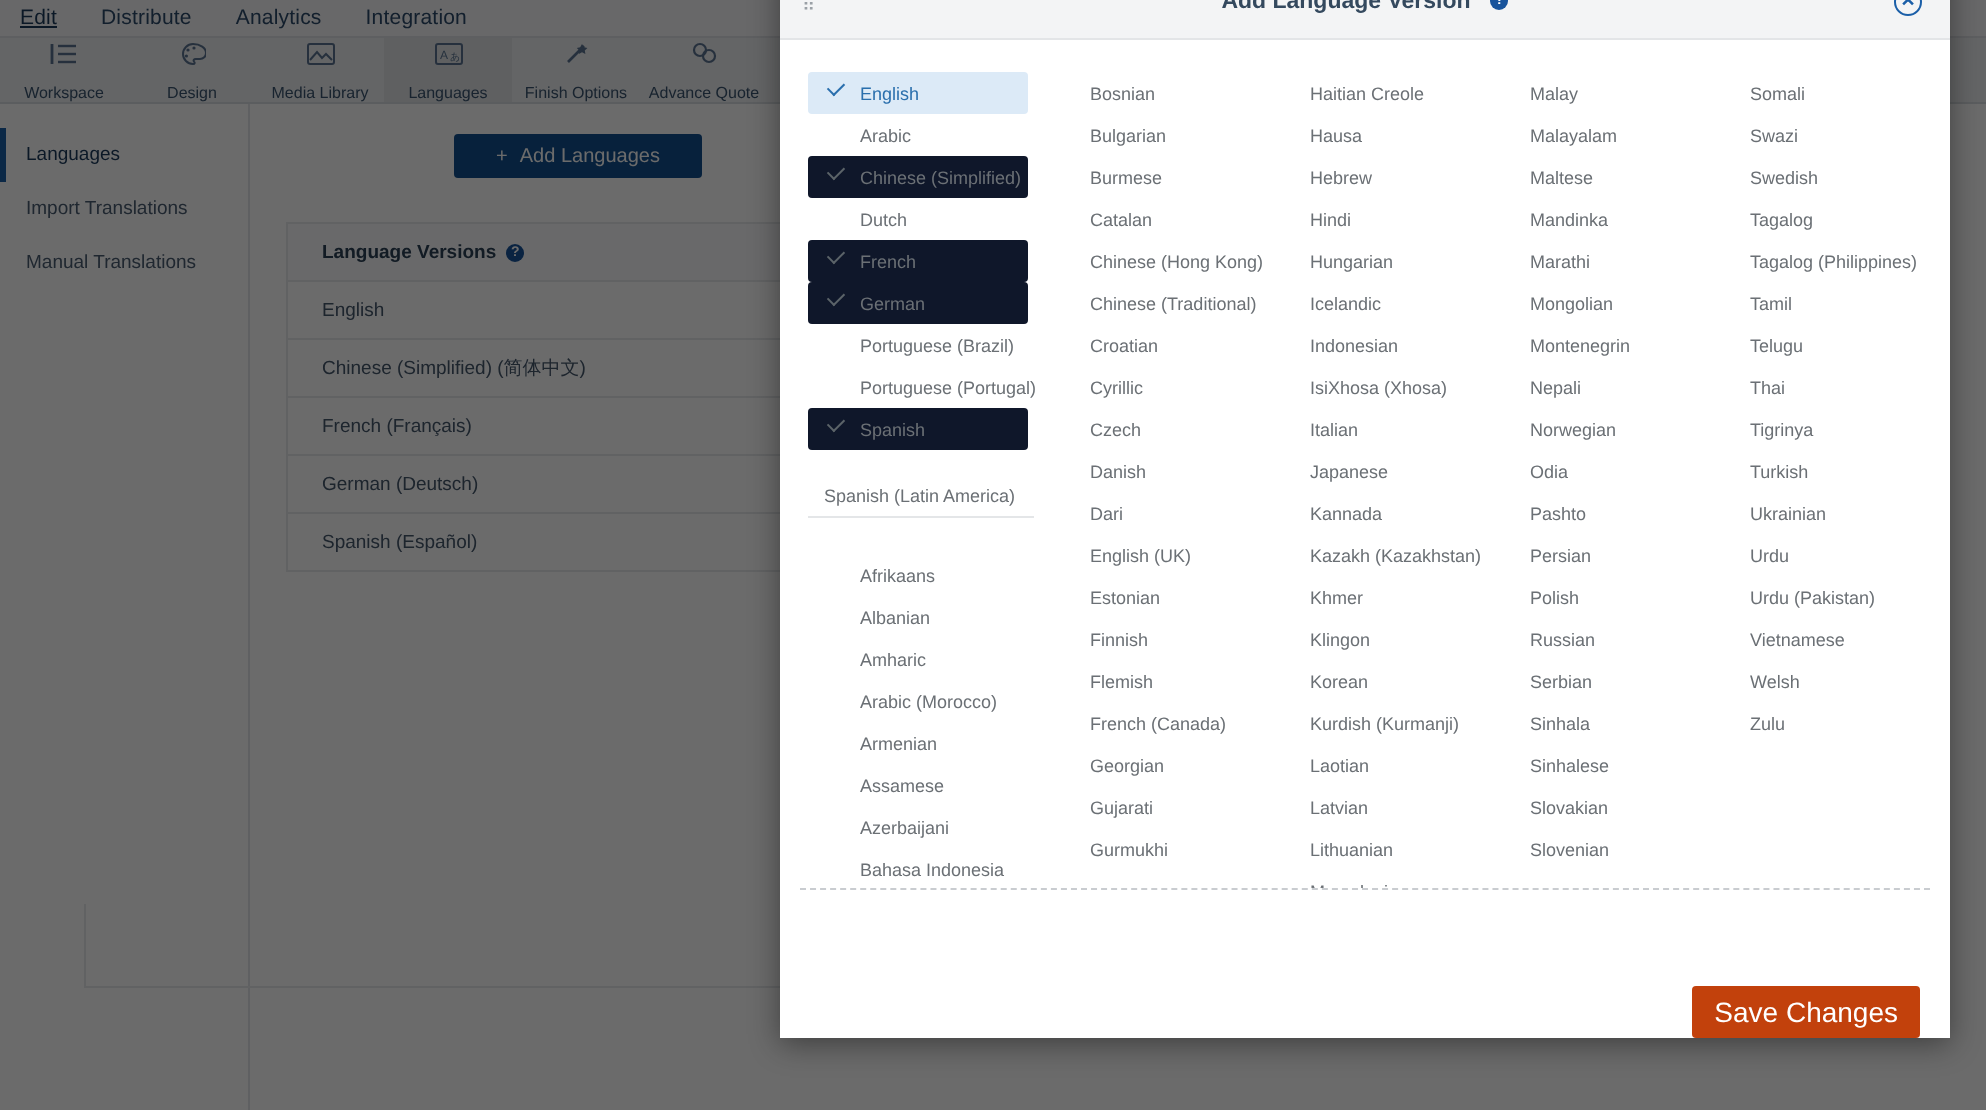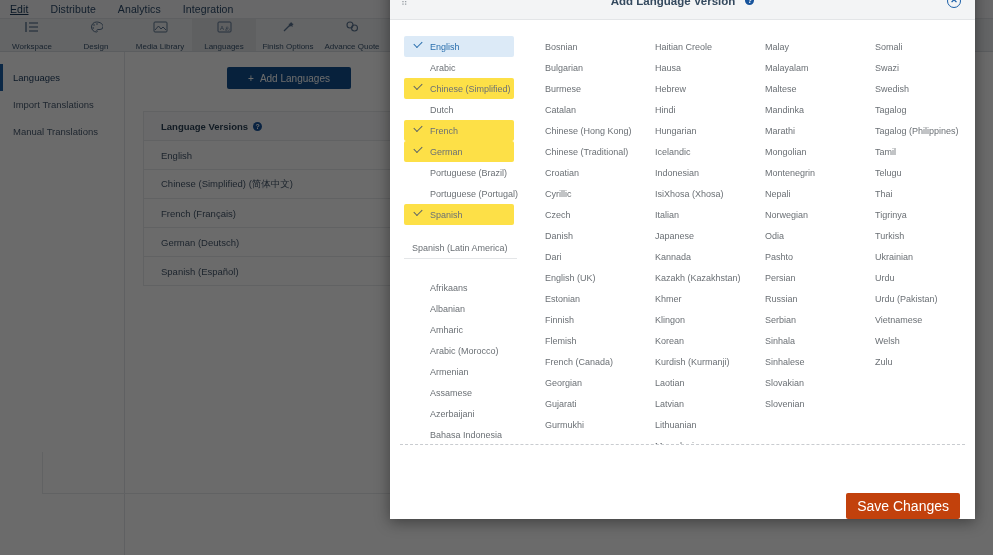--- a/index.html
+++ b/index.html
@@ -195,21 +195,21 @@
     position: relative;
     border-radius: 2px;
   }
   .lang-col.first .lang-item { padding-left: 26px; }
   .lang-item.sel-primary {
     background: #dceaf7;
     color: #2a6fad;
     width: 110px;
   }
   .lang-item.sel {
-    background: #fde047;
+    background: #0f172a;
     width: 110px;
   }
   .tick {
     position: absolute; left: 10px; top: 5px;
     width: 8px; height: 5px;
     border-left: 1.4px solid #5b6368;
     border-bottom: 1.4px solid #5b6368;
     transform: rotate(-45deg);
   }
   .lang-item.sel-primary .tick {
@@ -584,20 +584,23 @@
           <div class="lang-item">
             <span>Odia</span>
           </div>
           <div class="lang-item">
             <span>Pashto</span>
           </div>
           <div class="lang-item">
             <span>Persian</span>
           </div>
           <div class="lang-item">
+            <span>Polish</span>
+          </div>
+          <div class="lang-item">
             <span>Russian</span>
           </div>
           <div class="lang-item">
             <span>Serbian</span>
           </div>
           <div class="lang-item">
             <span>Sinhala</span>
           </div>
           <div class="lang-item">
             <span>Sinhalese</span>

